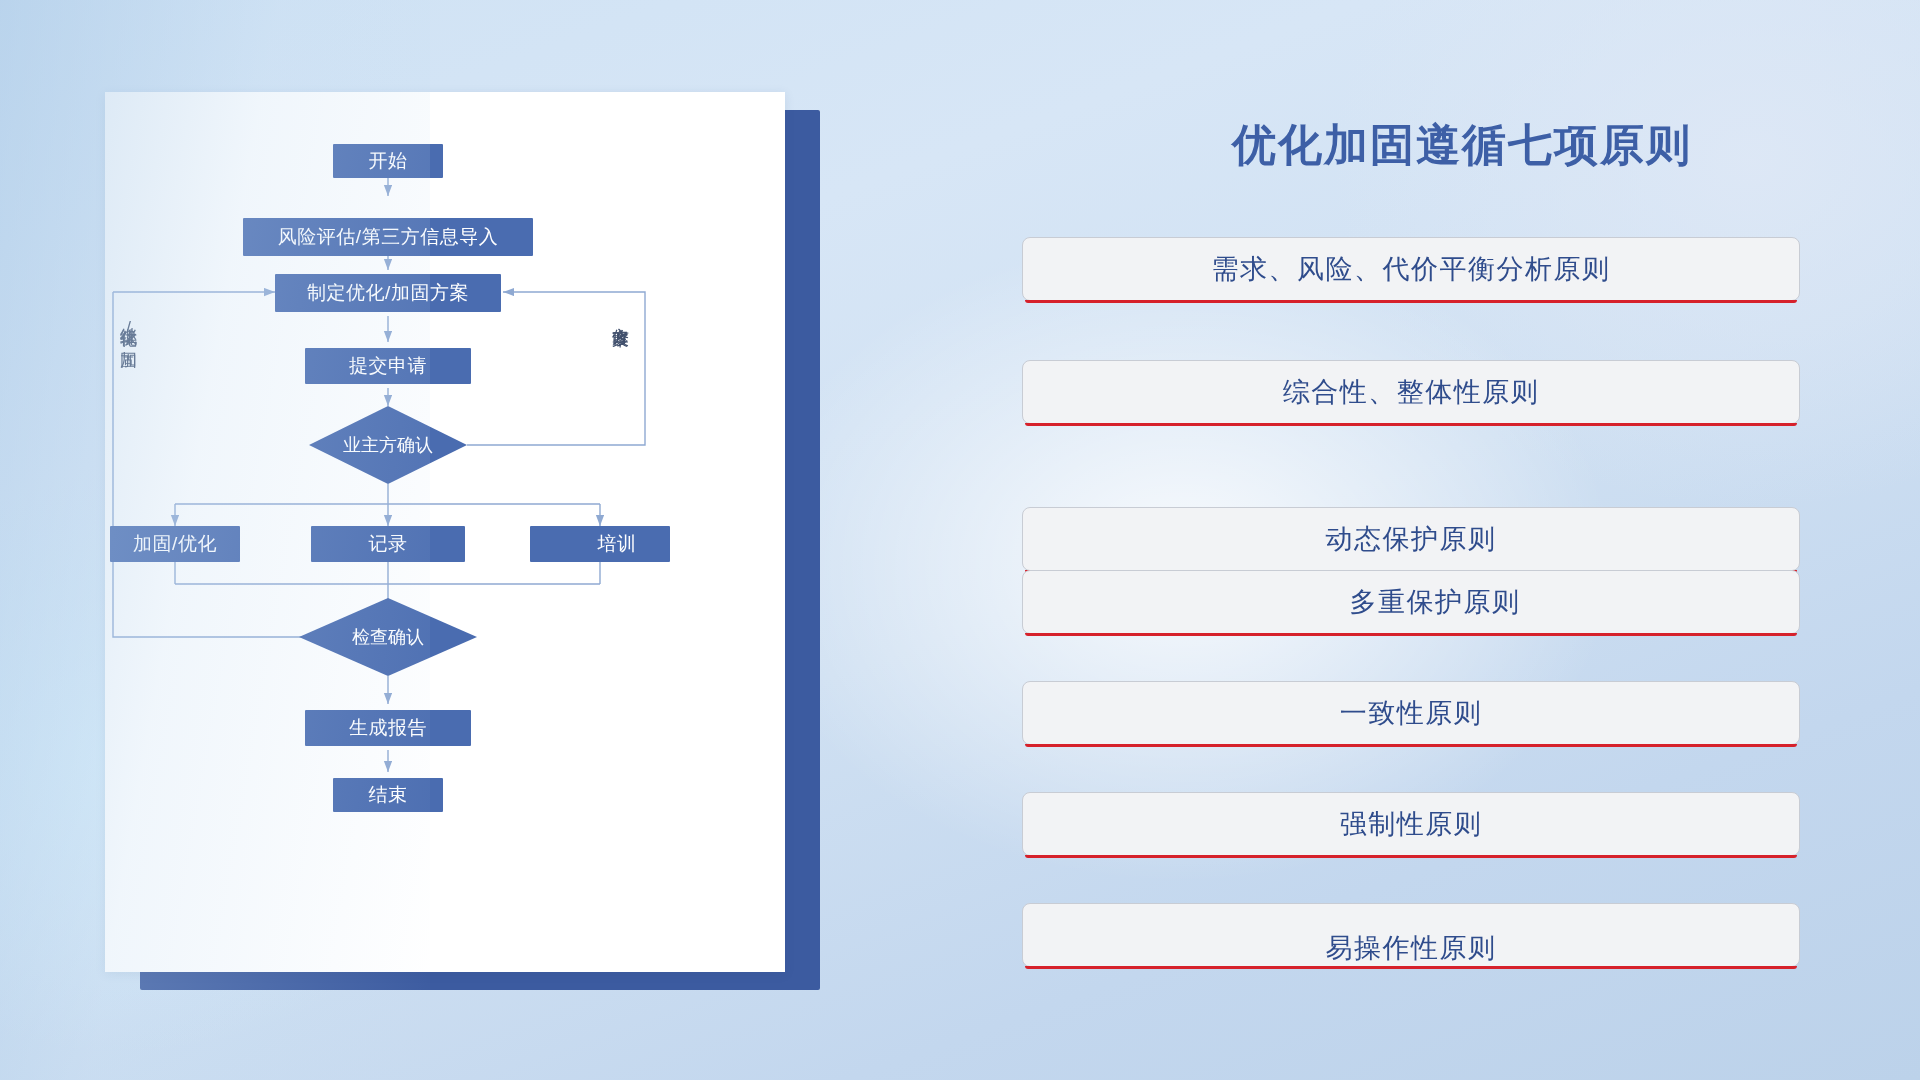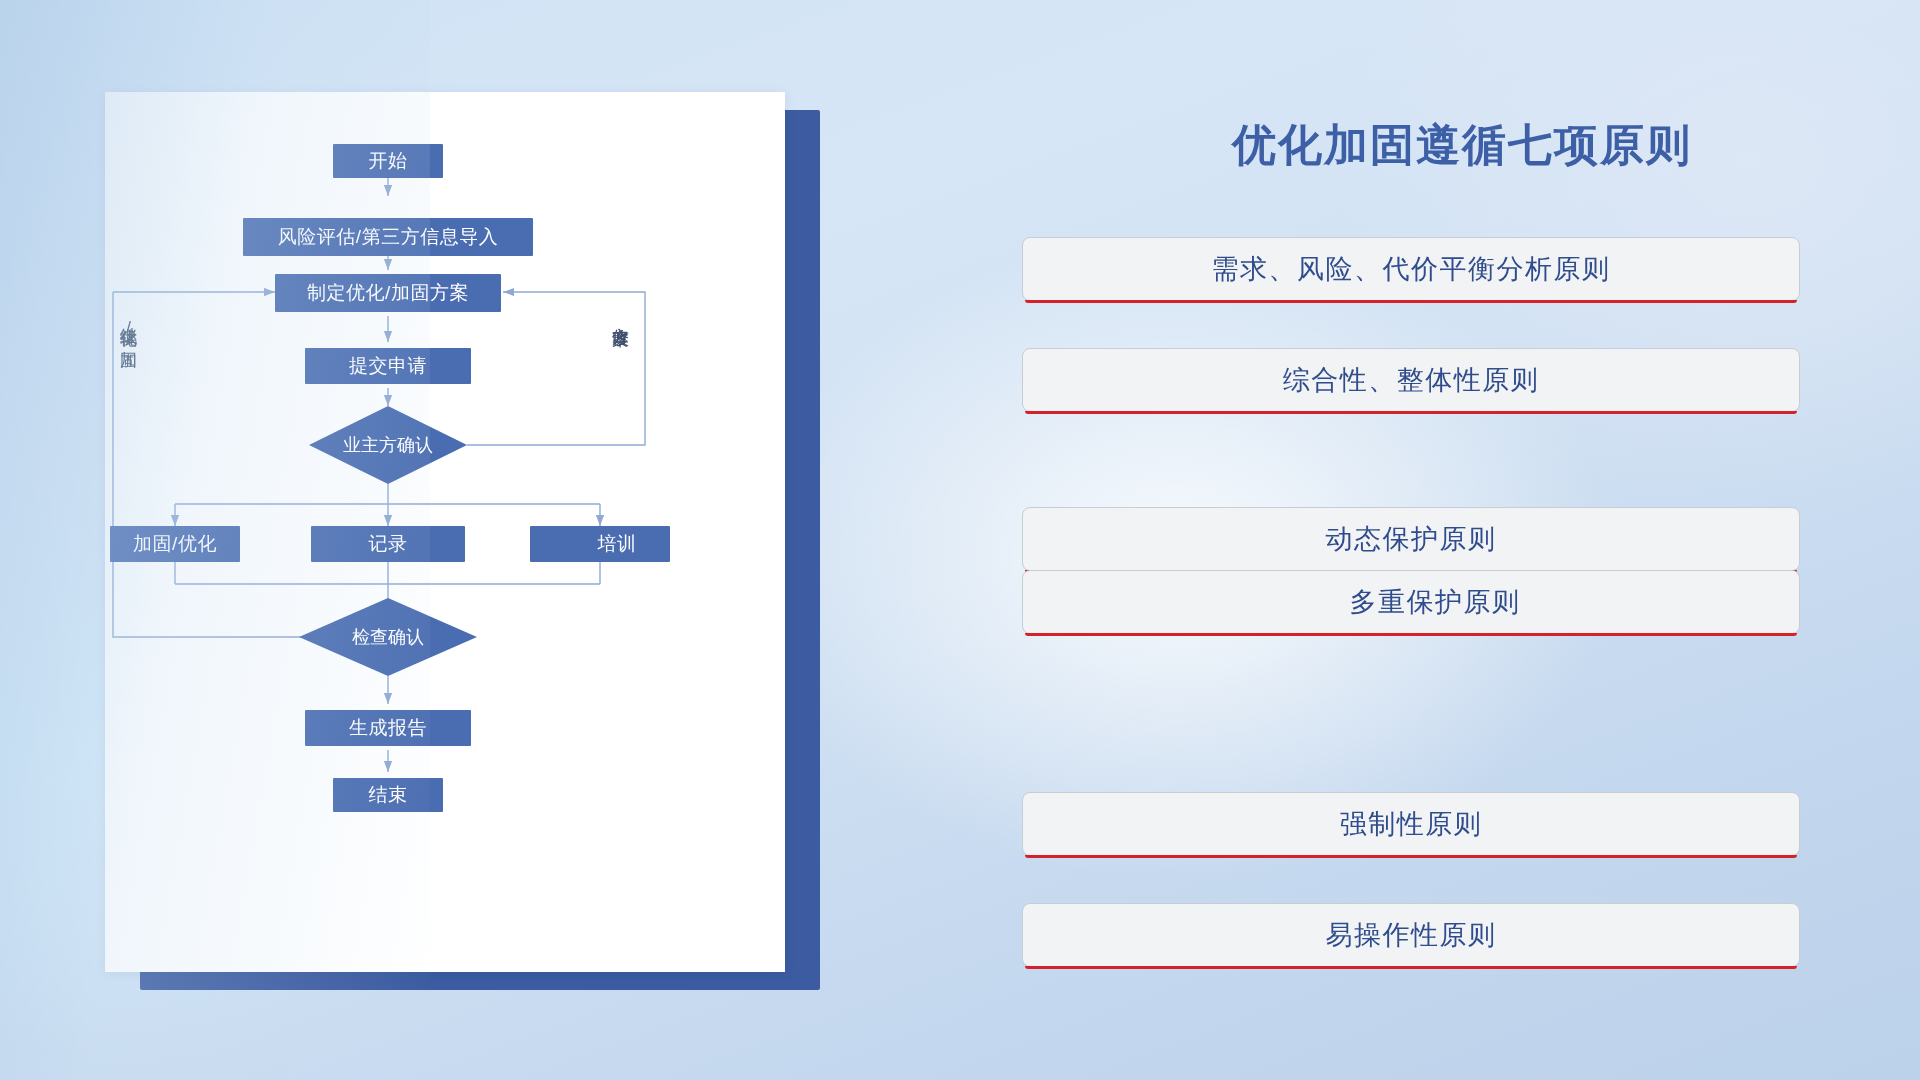--- a/index.html
+++ b/index.html
@@ -237,29 +237,32 @@
     <div class="vlabel" style="left:506px; top:222px; height:110px;">
       <span>方案修改</span>
     </div>
   </div>
 
   <div class="right-title">优化加固遵循七项原则</div>
 
   <div class="principle" style="top:237px;">
     <span>需求、风险、代价平衡分析原则</span>
   </div>
-  <div class="principle" style="top:348px;">
+  <div class="principle" style="top:360px;">
     <span>综合性、整体性原则</span>
   </div>
   <div class="principle" style="top:459px;margin-top:48px;">
     <span>动态保护原则</span>
   </div>
   <div class="principle" style="top:570px;padding-left:48px;">
     <span>多重保护原则</span>
   </div>
+  <div class="principle" style="top:681px;">
+    <span>一致性原则</span>
+  </div>
   <div class="principle" style="top:792px;font-family:Liberation Serif, serif;">
     <span>强制性原则</span>
   </div>
-  <div class="principle" style="top:903px;">
+  <div class="principle" style="top:903px;align-items:flex-end;">
     <span>易操作性原则</span>
   </div>
 
 </div>
 
 </body></html>

